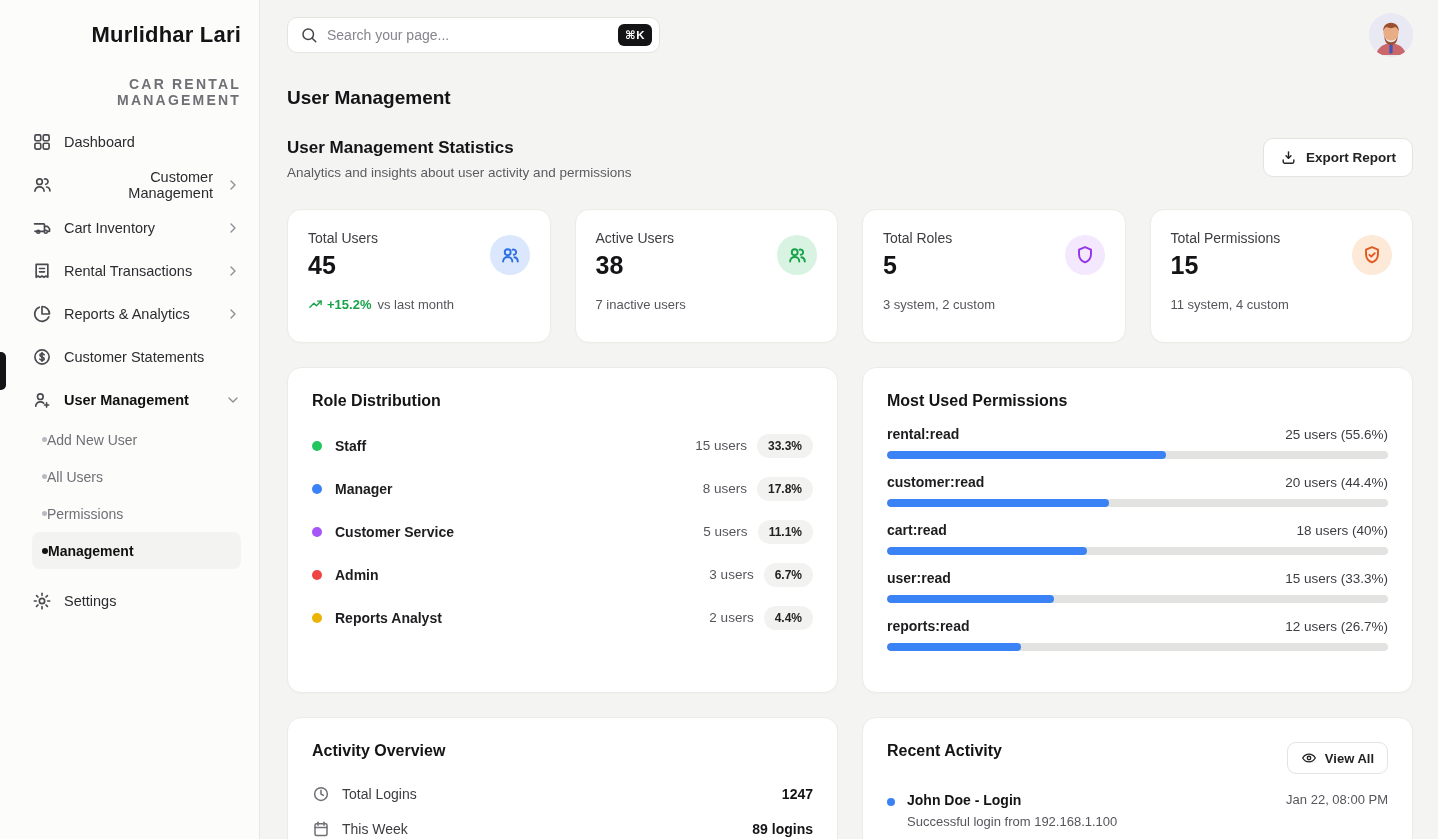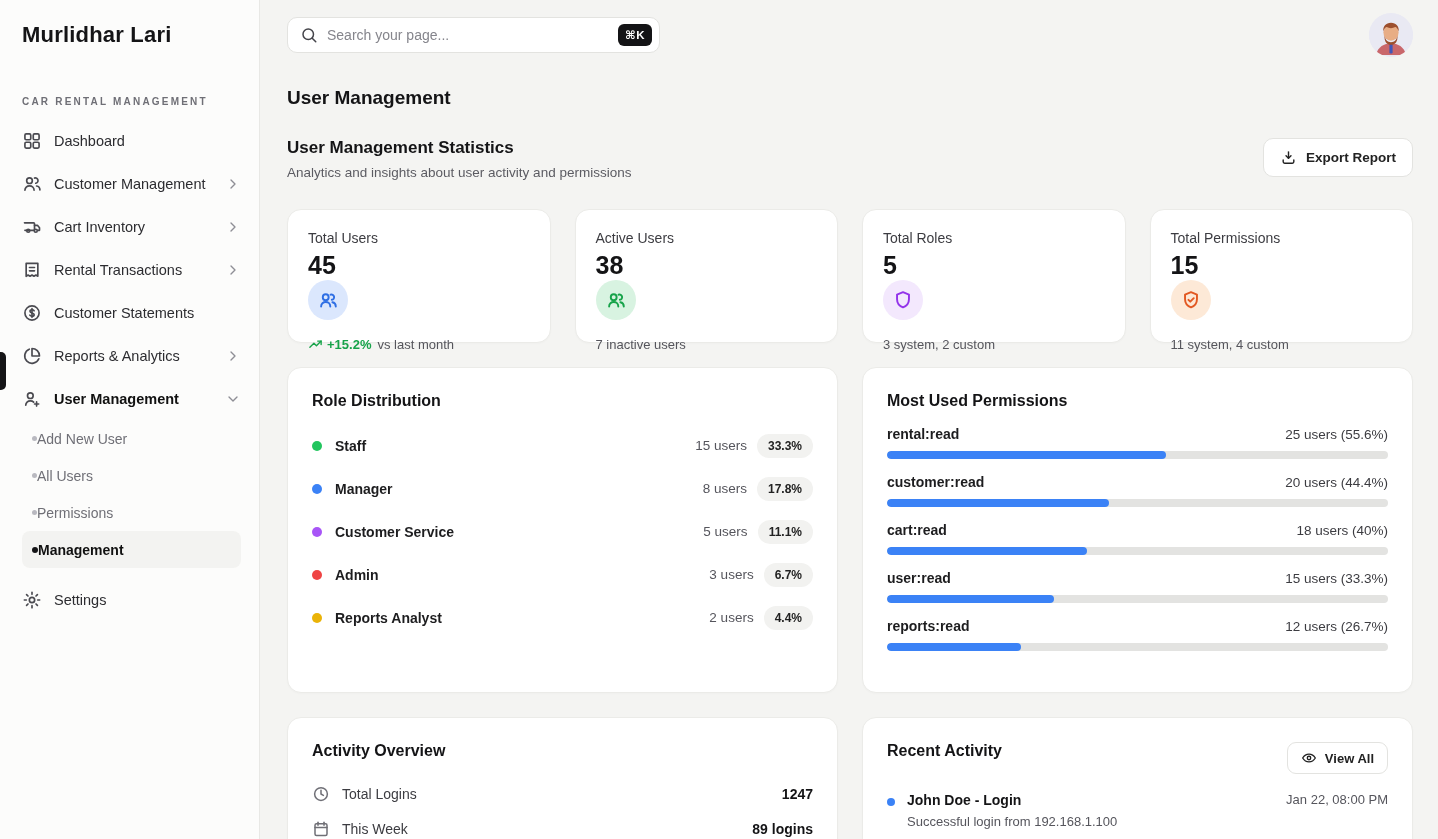--- a/index.html
+++ b/index.html
@@ -7,26 +7,27 @@
   body {
     font-family:"Liberation Sans","DejaVu Sans",sans-serif;
     background:#f4f4f2; color:#1d1d1f; display:flex;
     -webkit-font-smoothing:antialiased;
   }
   svg { display:block; }
 
   
   .sidebar {
     width:260px; min-width:260px; height:839px; background:#fcfcfb;
-    border-right:1px solid #e8e8e5; padding:22px 18px 20px 22px;
+    border-right:1px solid #e8e8e5; padding:22px 18px 20px 32px;
     position:relative;
+    text-align:right;
   }
   .brand { font-size:22px; font-weight:800; letter-spacing:.2px; color:#141416; }
   .section-label {
-    margin-top:48px; font-size:10px; font-weight:700; letter-spacing:2.2px;
+    margin-top:28px; font-size:14px; font-weight:700; letter-spacing:2.2px;
     color:#6f6f76;
   }
   .nav { margin-top:12px; }
   .nav-item {
     display:flex; align-items:center; gap:12px; height:43px;
     font-size:14.5px; font-weight:500; color:#2c2c30; cursor:pointer;
     border-radius:8px;
   }
   .nav-item .nicon { color:#4a4a50; flex:0 0 auto; }
   .nav-item .chev { margin-left:auto; color:#8e8e95; }
@@ -80,21 +81,21 @@
     font-family:inherit;
   }
 
   
   .stats-row { margin-top:29px; display:grid; grid-template-columns:repeat(4,1fr); gap:24px; }
   .card {
     background:#fff; border:1px solid #ebebe8; border-radius:14px;
     box-shadow:0 1px 2px rgba(0,0,0,.02);
   }
   .stat-card { padding:20px; height:134px; }
-  .stat-top { display:flex; justify-content:space-between; align-items:flex-start;flex-direction:column; }
+  .stat-top { display:flex; justify-content:space-between; align-items:center; }
   .stat-label { font-size:14px; color:#3c3c41; font-weight:500; }
   .stat-value { margin-top:5px; font-size:25px; font-weight:800; color:#141416; }
   .icon-circle {
     width:40px; height:40px; border-radius:50%;
     display:flex; align-items:center; justify-content:center;
   }
   .stat-foot { margin-top:17px; font-size:13px; color:#55555c; display:flex; align-items:center; gap:6px; }
   .trend { color:#17a34a; font-weight:700; display:flex; align-items:center; gap:4px;text-align:center; }
 
   
@@ -212,41 +213,41 @@
       <span class="chev">
         <svg width="16" height="16" viewBox="0 0 24 24" fill="none" stroke="currentColor" stroke-width="2" stroke-linecap="round" stroke-linejoin="round">
             <polyline points="9 6 15 12 9 18"></polyline>
           </svg>
       </span>
     </div>
 
     <div class="nav-item">
       <span class="nicon">
         <svg width="20" height="20" viewBox="0 0 24 24" fill="none" stroke="currentColor" stroke-width="2" stroke-linecap="round" stroke-linejoin="round">
-            <circle cx="12" cy="12" r="8.5"></circle>
-            <path d="M14.5 9.3c-.5-.8-1.4-1.2-2.5-1.2-1.4 0-2.4.7-2.4 1.9 0 2.6 5 1.3 5 4 0 1.2-1.1 1.9-2.6 1.9-1.2 0-2.1-.5-2.6-1.3"></path>
-            <line x1="12" y1="6.8" x2="12" y2="17.2"></line>
-          </svg>
-      </span>
-      <span>Customer Statements</span>
-    </div>
-
-    <div class="nav-item">
-      <span class="nicon">
-        <svg width="20" height="20" viewBox="0 0 24 24" fill="none" stroke="currentColor" stroke-width="2" stroke-linecap="round" stroke-linejoin="round">
             <path d="M20.2 15.3A8.8 8.8 0 1 1 8.7 3.8"></path>
             <path d="M21 12a9 9 0 0 0-9-9v9z"></path>
           </svg>
       </span>
       <span>Reports &amp; Analytics</span>
       <span class="chev">
         <svg width="16" height="16" viewBox="0 0 24 24" fill="none" stroke="currentColor" stroke-width="2" stroke-linecap="round" stroke-linejoin="round">
             <polyline points="9 6 15 12 9 18"></polyline>
           </svg>
       </span>
+    </div>
+
+    <div class="nav-item">
+      <span class="nicon">
+        <svg width="20" height="20" viewBox="0 0 24 24" fill="none" stroke="currentColor" stroke-width="2" stroke-linecap="round" stroke-linejoin="round">
+            <circle cx="12" cy="12" r="8.5"></circle>
+            <path d="M14.5 9.3c-.5-.8-1.4-1.2-2.5-1.2-1.4 0-2.4.7-2.4 1.9 0 2.6 5 1.3 5 4 0 1.2-1.1 1.9-2.6 1.9-1.2 0-2.1-.5-2.6-1.3"></path>
+            <line x1="12" y1="6.8" x2="12" y2="17.2"></line>
+          </svg>
+      </span>
+      <span>Customer Statements</span>
     </div>
 
     <div class="nav-item active">
       <span class="nicon">
         <svg width="20" height="20" viewBox="0 0 24 24" fill="none" stroke="currentColor" stroke-width="2" stroke-linecap="round" stroke-linejoin="round">
             <circle cx="10" cy="8" r="3.4"></circle>
             <path d="M4.5 19.5c0-3.2 2.4-5.3 5.5-5.3 1.6 0 3 .5 4 1.5"></path>
             <line x1="17.5" y1="15.5" x2="17.5" y2="20.5"></line>
             <line x1="15" y1="18" x2="20" y2="18"></line>
           </svg>

